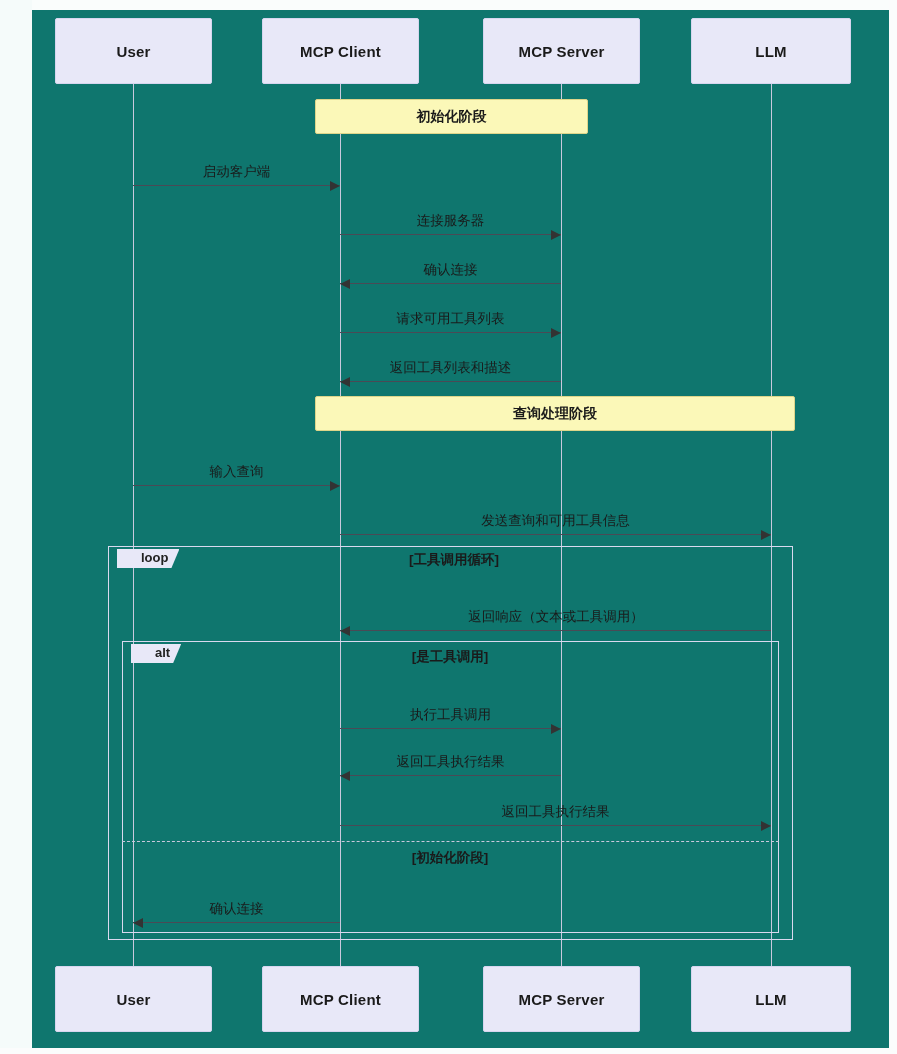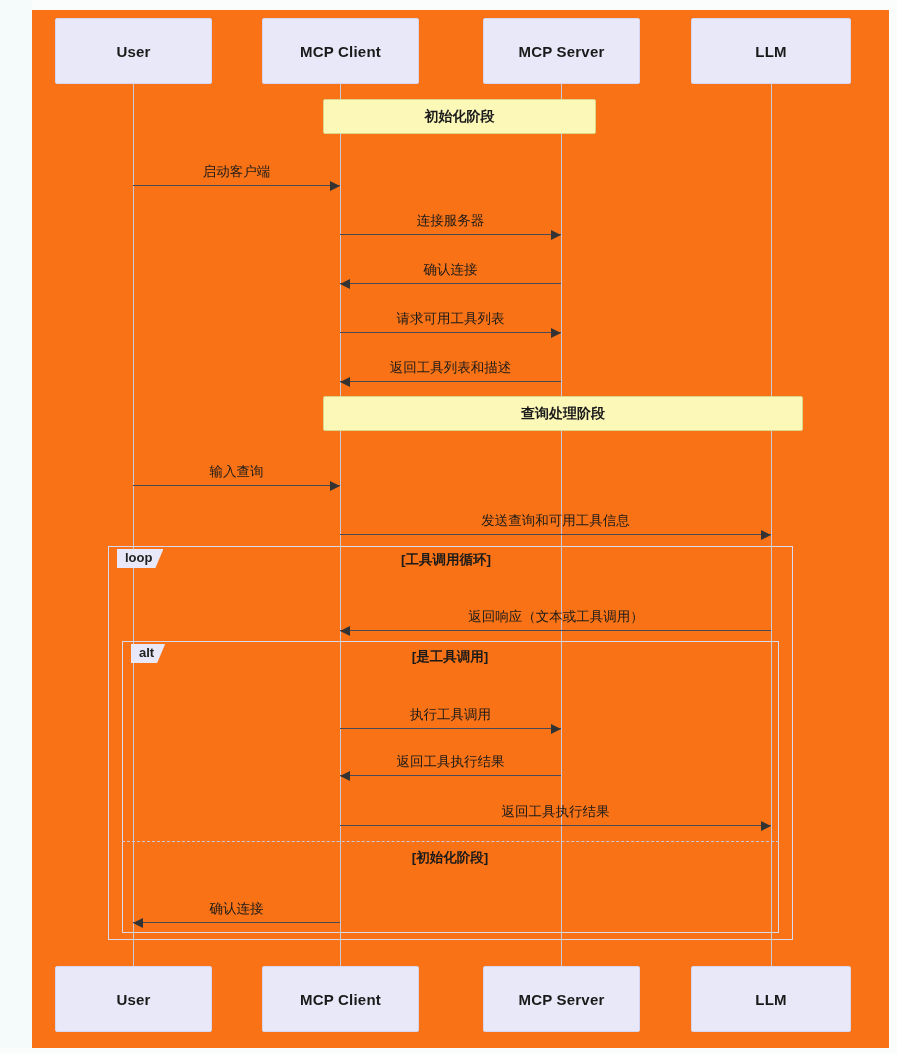--- a/index.html
+++ b/index.html
@@ -10,21 +10,21 @@
   body {
     width: 897px;
     height: 1054px;
     position: relative;
     overflow: hidden;
     font-family: "Liberation Sans", "DejaVu Sans", sans-serif;
   }
   #canvas {
     position: absolute;
     inset: 0;
-    background: #f97316;
+    background: #0f766e;
   }
   
   .edge-strip-left {
     position: absolute;
     left: 0; top: 0;
     width: 32px; height: 1054px;
     background: #f5fbfa;
   }
   .edge-strip-right {
     position: absolute;
@@ -74,37 +74,36 @@
     background: #fbf8b8;
     border: 1px solid #ddd58a;
     border-radius: 2px;
     display: flex;
     align-items: center;
     justify-content: center;
     font-size: 14px;
     font-weight: 700;
     color: #1a1a1a;
     box-sizing: border-box;
-    margin-left: 8px;
   }
 
   
   .fragment {
     position: absolute;
     border: 1px solid #d9d9ef;
     background: transparent;
     box-sizing: border-box;
   }
   .fragment-label {
     position: absolute;
     background: #e8e8f8;
     color: #222;
     font-size: 13px;
     font-weight: 700;
-    padding: 2px 11px 3px 8px;
+    padding: 2px 11px 3px 24px;
     line-height: 14px;
     box-sizing: border-box;
     clip-path: polygon(0 0, 100% 0, calc(100% - 8px) 100%, 0 100%);
   }
   .fragment-cond {
     position: absolute;
     text-align: center;
     font-size: 13.5px;
     font-weight: 700;
     color: #1a1a1a;
@@ -167,21 +166,21 @@
         <span>MCP Server</span>
       </div>
       <div class="actor-box" style="left: 691px; top: 18px; width: 160px; height: 66px;">
         <span>LLM</span>
       </div>
     </div>
 
   <div id="fragments-layer">
       <div class="fragment" style="left: 108px; top: 546px; width: 685px; height: 394px;"></div>
       <div class="fragment-label" style="left: 117px; top: 549px;">loop</div>
-      <div class="fragment-cond" style="left: 296px; top: 551px; width: 300px;">[工具调用循环]</div>
+      <div class="fragment-cond" style="left: 304px; top: 551px; width: 300px;">[工具调用循环]</div>
       <div class="fragment" style="left: 122px; top: 641px; width: 657px; height: 292px;"></div>
       <div class="fragment-label" style="left: 131px; top: 644px;">alt</div>
       <div class="fragment-cond" style="left: 300px; top: 648px; width: 300px;">[是工具调用]</div>
       <div class="fragment-divider" style="left: 122px; top: 841px; width: 657px;"></div>
       <div class="fragment-cond" style="left: 300px; top: 849px; width: 300px;">[初始化阶段]</div>
     </div>
 
   <div id="phases-layer">
       <div class="phase-bar" style="left: 315px; top: 99px; width: 273px; height: 35px;">
         <span>初始化阶段</span>

